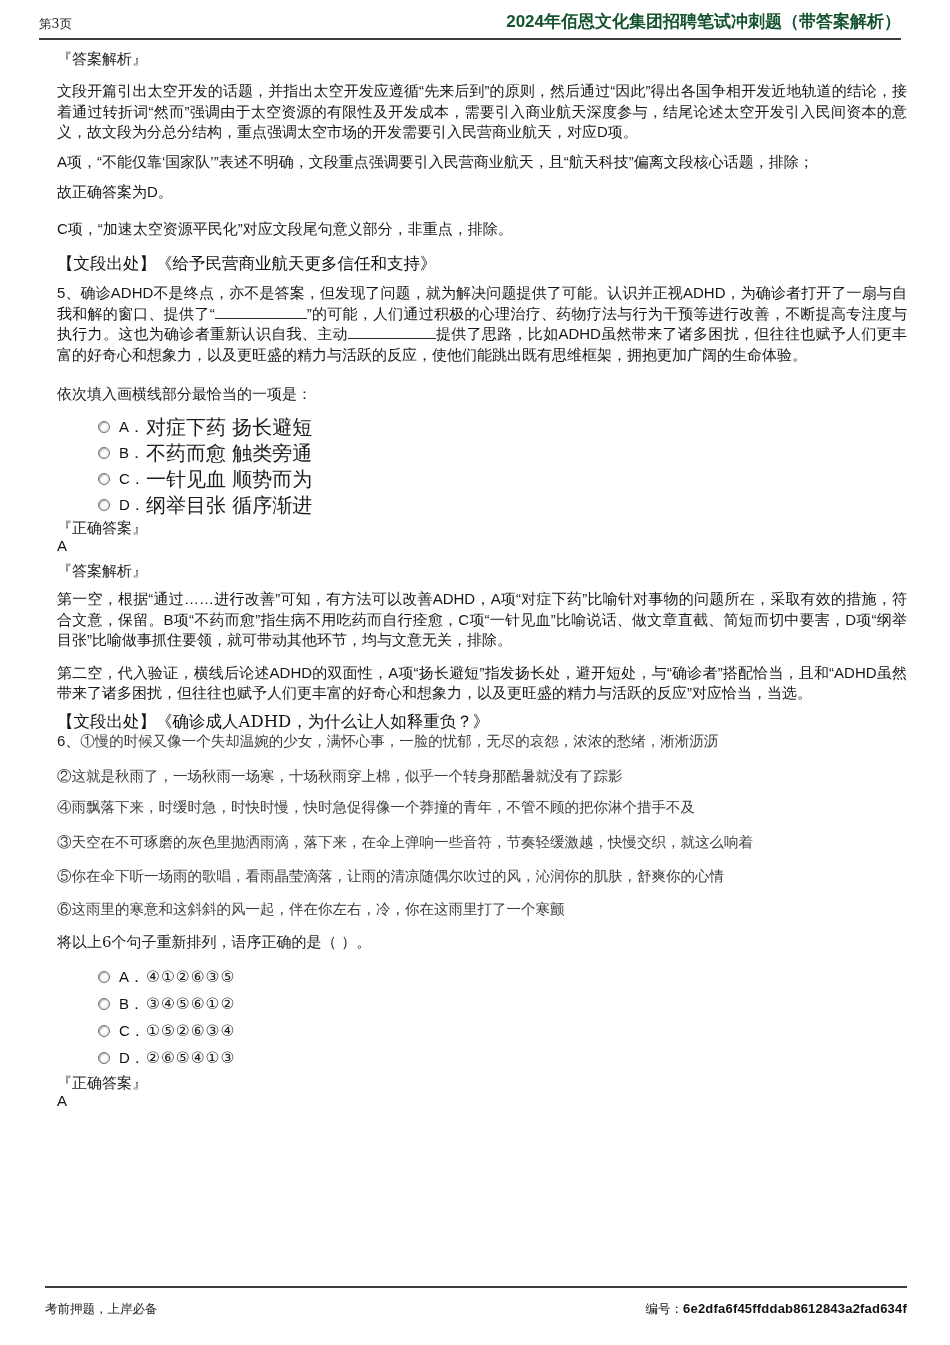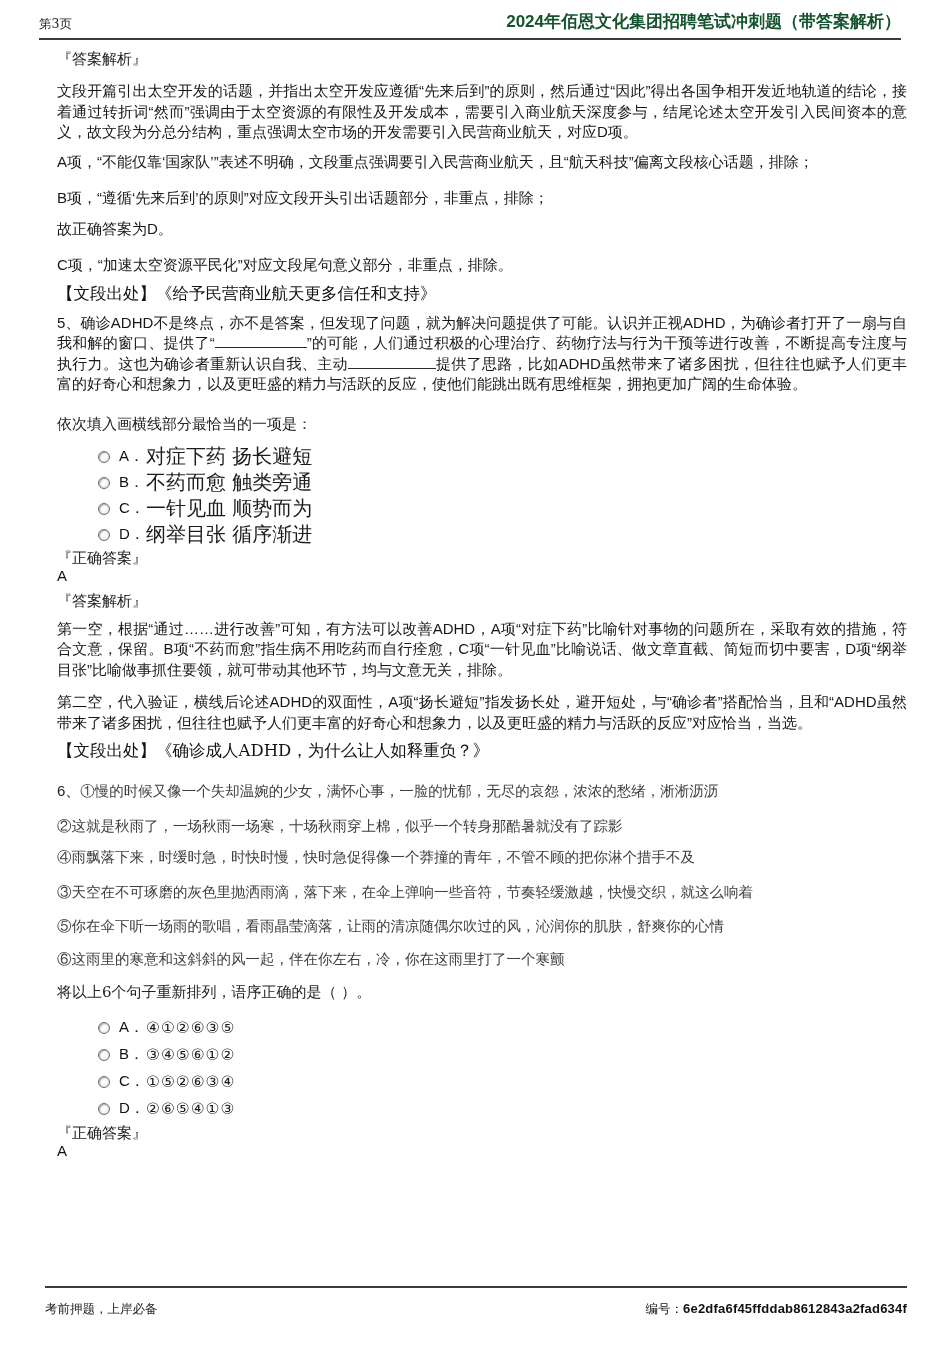--- a/index.html
+++ b/index.html
@@ -77,24 +77,23 @@
 <div class="hdr">
   <span class="hdr-left">第3页</span>
   <span class="hdr-right">2024年佰恩文化集团招聘笔试冲刺题（带答案解析）</span>
 </div>
 
 <div class="content">
 
   <div class="sec-hdr" style="margin-top:12px">『答案解析』</div>
   <p class="p-body" style="margin-top:13px">文段开篇引出太空开发的话题，并指出太空开发应遵循“先来后到”的原则，然后通过“因此”得出各国争相开发近地轨道的结论，接着通过转折词“然而”强调由于太空资源的有限性及开发成本，需要引入商业航天深度参与，结尾论述太空开发引入民间资本的意义，故文段为分总分结构，重点强调太空市场的开发需要引入民营商业航天，对应D项。</p>
   <p class="p-body" style="margin-top:9px">A项，“不能仅靠‘国家队’”表述不明确，文段重点强调要引入民营商业航天，且“航天科技”偏离文段核心话题，排除；</p>
-  <p class="p-body" style="margin-top:16px">B项，“遵循‘先来后到’的原则”对应文段开头引出话题部分，非重点，排除；</p>
   <p class="p-body" style="margin-top:10px">故正确答案为D。</p>
   <p class="p-body" style="margin-top:16px">C项，“加速太空资源平民化”对应文段尾句意义部分，非重点，排除。</p>
-  <p class="p-src" style="margin-top:7px">【文段出处】《给予民营商业航天更多信任和支持》</p>
+  <p class="p-src" style="margin-top:14px">【文段出处】《给予民营商业航天更多信任和支持》</p>
 
   <p class="p-body" style="margin-top:9px"><span>5、</span><span>确诊ADHD不是终点，亦不是答案，但发现了问题，就为解决问题提供了可能。认识并正视ADHD，为确诊者打开了一扇与自我和解的窗口、提供了“</span><span class="blank b1"></span><span>”的可能，人们通过积极的心理治疗、药物疗法与行为干预等进行改善，不断提高专注度与执行力。这也为确诊者重新认识自我、主动</span><span class="blank b2"></span><span>提供了思路，比如ADHD虽然带来了诸多困扰，但往往也赋予人们更丰富的好奇心和想象力，以及更旺盛的精力与活跃的反应，使他们能跳出既有思维框架，拥抱更加广阔的生命体验。</span></p>
 
   <p class="p-instr" style="margin-top:20px">依次填入画横线部分最恰当的一项是：</p>
 
   <div style="margin-top:10px">
     <div class="opt-row">
       <span class="radio"></span>
       <span class="opt-letter">A．</span>
       <span class="opt-text">对症下药 扬长避短</span>
@@ -116,21 +115,21 @@
     </div>
   </div>
 
   <div class="sec-hdr" style="margin-top:1px">『正确答案』</div>
   <p class="ans-val">A</p>
   <div class="sec-hdr" style="margin-top:7px">『答案解析』</div>
   <p class="p-body" style="margin-top:9px">第一空，根据“通过……进行改善”可知，有方法可以改善ADHD，A项“对症下药”比喻针对事物的问题所在，采取有效的措施，符合文意，保留。B项“不药而愈”指生病不用吃药而自行痊愈，C项“一针见血”比喻说话、做文章直截、简短而切中要害，D项“纲举目张”比喻做事抓住要领，就可带动其他环节，均与文意无关，排除。</p>
   <p class="p-body" style="margin-top:12px">第二空，代入验证，横线后论述ADHD的双面性，A项“扬长避短”指发扬长处，避开短处，与“确诊者”搭配恰当，且和“ADHD虽然带来了诸多困扰，但往往也赋予人们更丰富的好奇心和想象力，以及更旺盛的精力与活跃的反应”对应恰当，当选。</p>
   <p class="p-src" style="margin-top:7px">【文段出处】《确诊成人ADHD，为什么让人如释重负？》</p>
 
-  <p class="p-q6" style="margin-top:21px"><span style="font-size:15px;color:#222">6、</span><span>①慢的时候又像一个失却温婉的少女，满怀心事，一脸的忧郁，无尽的哀怨，浓浓的愁绪，淅淅沥沥</span></p>
+  <p class="p-q6" style=""><span style="font-size:15px;color:#222">6、</span><span>①慢的时候又像一个失却温婉的少女，满怀心事，一脸的忧郁，无尽的哀怨，浓浓的愁绪，淅淅沥沥</span></p>
   <p class="p-q6" style="margin-top:17px">②这就是秋雨了，一场秋雨一场寒，十场秋雨穿上棉，似乎一个转身那酷暑就没有了踪影</p>
   <p class="p-q6" style="margin-top:13px">④雨飘落下来，时缓时急，时快时慢，快时急促得像一个莽撞的青年，不管不顾的把你淋个措手不及</p>
   <p class="p-q6" style="margin-top:17px">③天空在不可琢磨的灰色里抛洒雨滴，落下来，在伞上弹响一些音符，节奏轻缓激越，快慢交织，就这么响着</p>
   <p class="p-q6" style="margin-top:16px">⑤你在伞下听一场雨的歌唱，看雨晶莹滴落，让雨的清凉随偶尔吹过的风，沁润你的肌肤，舒爽你的心情</p>
   <p class="p-q6" style="margin-top:15px">⑥这雨里的寒意和这斜斜的风一起，伴在你左右，冷，你在这雨里打了一个寒颤</p>
 
   <p class="p-instr" style="margin-top:15px">将以上6个句子重新排列，语序正确的是（ ）。</p>
 
   <div style="margin-top:12px">
     <div class="opt-row tall">

